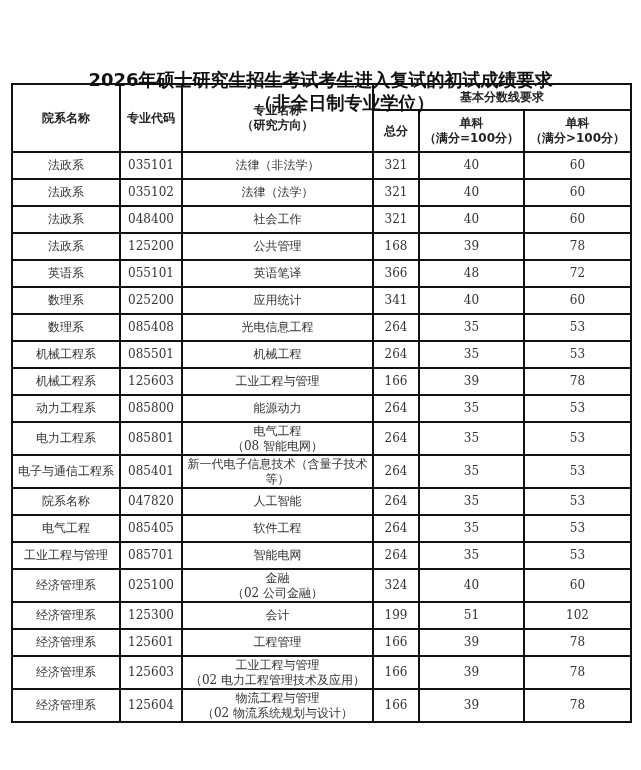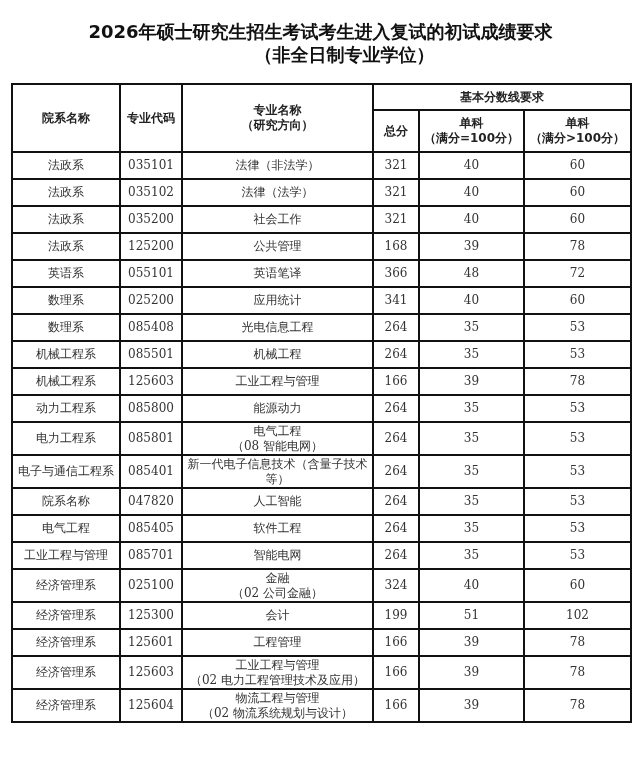--- a/index.html
+++ b/index.html
@@ -3,21 +3,21 @@
 <meta charset="utf-8">
 <style>
   html, body { margin: 0; padding: 0; background: #ffffff; }
   body {
     width: 641px; height: 770px; position: relative; overflow: hidden;
     font-family: "DejaVu Serif", "Liberation Serif", serif; color: #222;
   }
   .title {
     position: absolute; left: 0; width: 641px; text-align: center;
     font-family: "DejaVu Sans", "Liberation Sans", sans-serif;
-    font-weight: bold; color: #111; font-size: 18px; line-height: 22px;
+    font-weight: bold; color: #111; font-size: 18px; line-height: 22px; margin-top: 48px;
   }
   .title.t1 { top: 21px; }
   .title.t2 { top: 44px; padding-left: 24px; }
   table.grid {
     position: absolute; left: 11px; top: 83px;
     border-collapse: collapse; table-layout: fixed;
     width: 619px;
   }
   table.grid td, table.grid th {
     border: 2px solid #111; text-align: center; vertical-align: middle;
@@ -88,21 +88,21 @@
         <td class="code">035102</td>
         <td>
           <span class="line">法律（法学）</span>
         </td>
         <td class="num">321</td>
         <td class="num">40</td>
         <td class="num">60</td>
       </tr>
       <tr class="r1">
         <td>法政系</td>
-        <td class="code">035200</td>
+        <td class="code">048400</td>
         <td>
           <span class="line">社会工作</span>
         </td>
         <td class="num">321</td>
         <td class="num">40</td>
         <td class="num">60</td>
       </tr>
       <tr class="r1">
         <td>法政系</td>
         <td class="code">125200</td>

